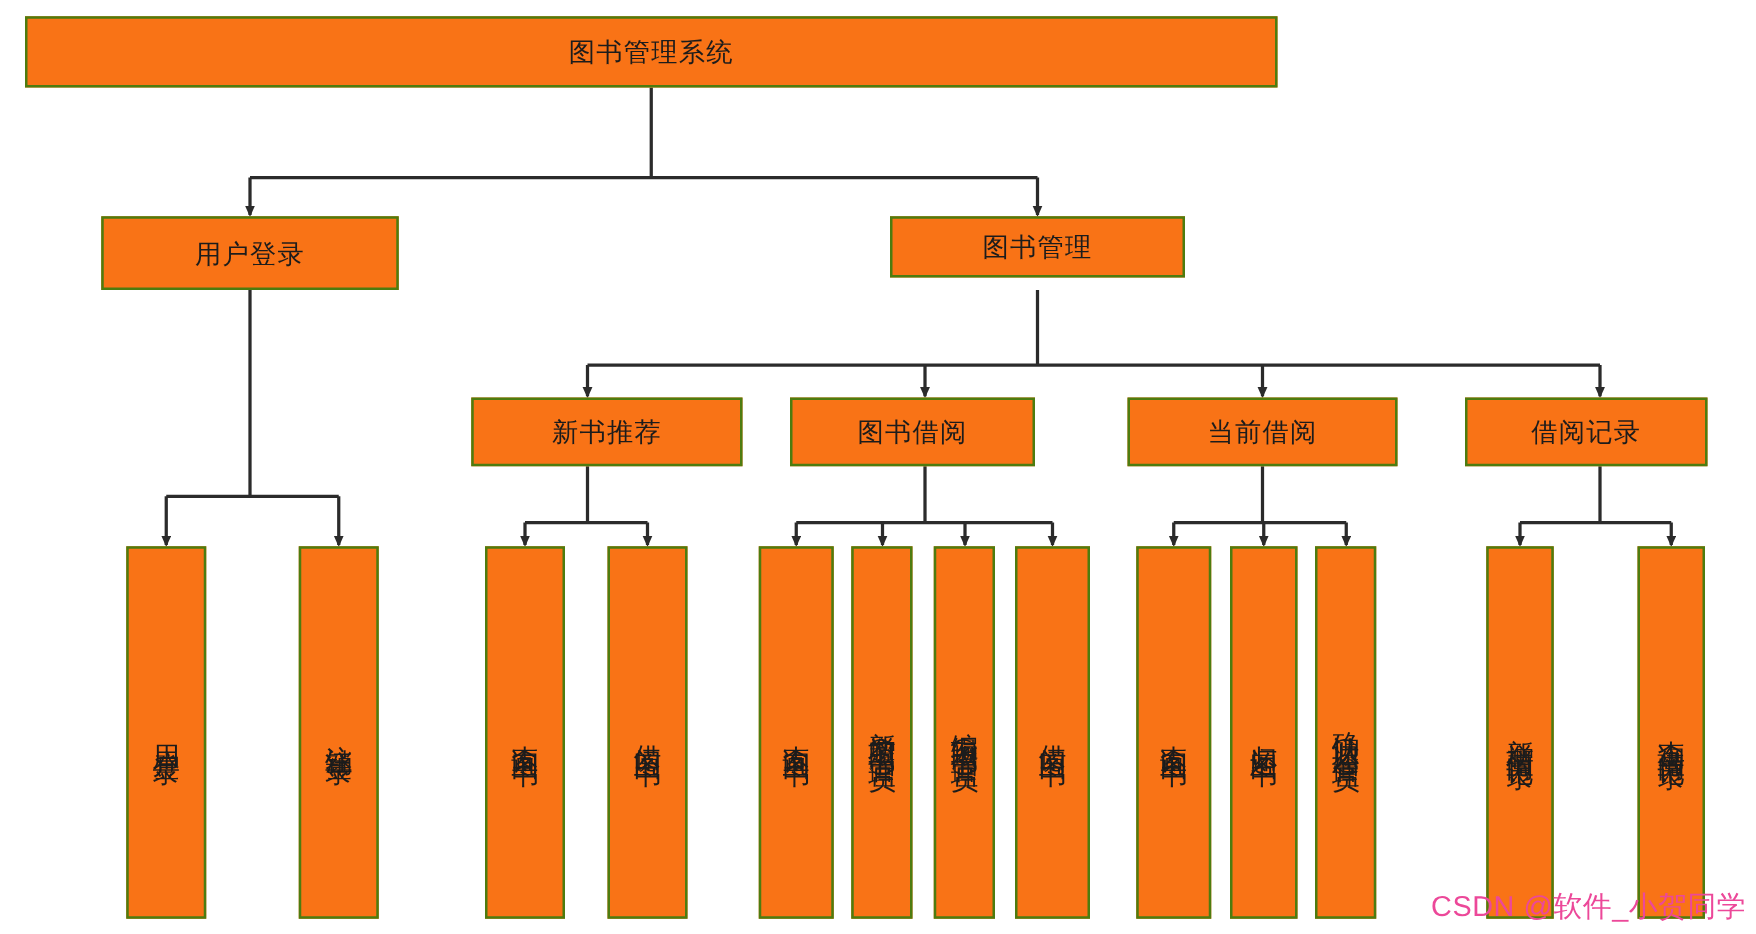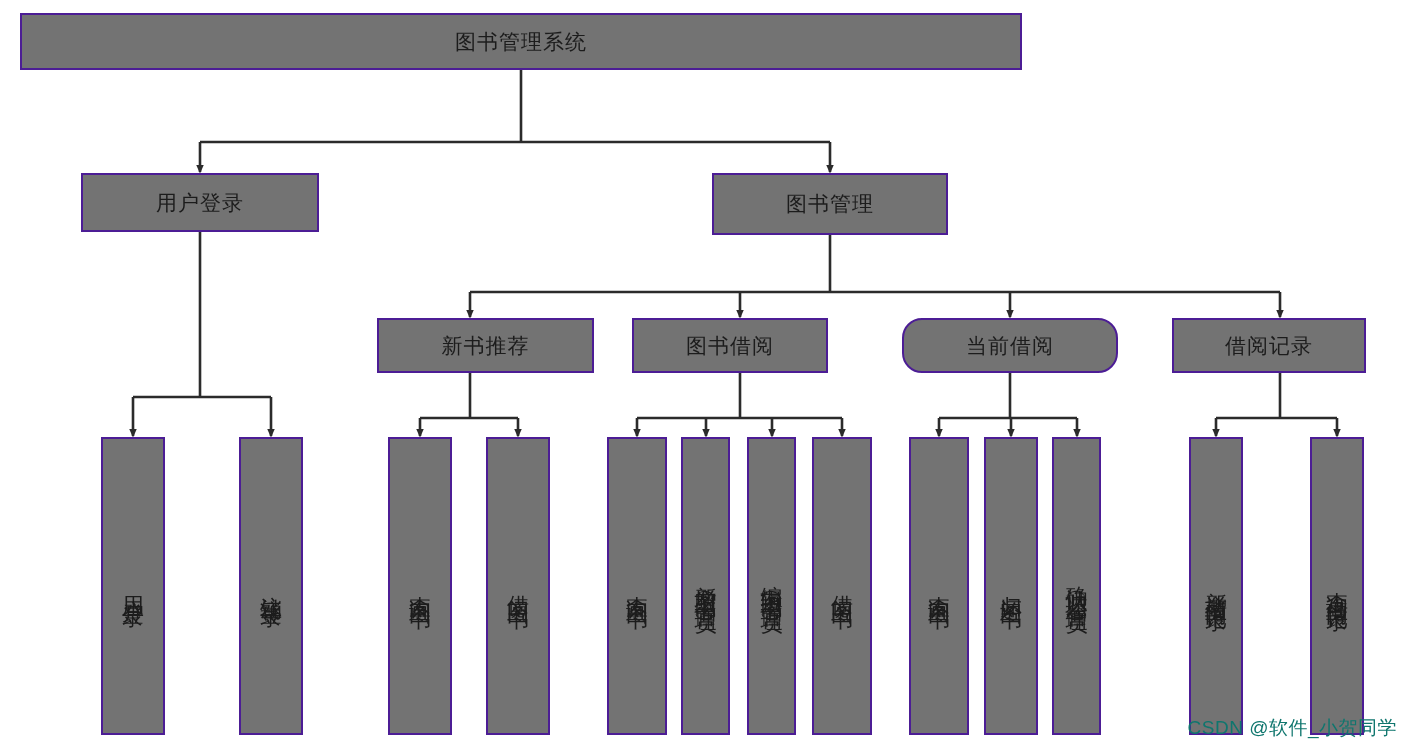--- a/index.html
+++ b/index.html
@@ -21,22 +21,22 @@
     position: absolute;
     left: 0;
     top: 0;
     width: 1405px;
     height: 747px;
     pointer-events: none;
   }
   .node {
     position: absolute;
     box-sizing: border-box;
-    border: 2px solid #4c1d95;
-    background: #737373;
+    border: 2px solid #4d7c0f;
+    background: #f97316;
     display: flex;
     align-items: center;
     justify-content: center;
     color: #1c1c1c;
     text-align: center;
   }
   .node-h {
     font-size: 21px;
     letter-spacing: 1px;
   }
@@ -44,22 +44,22 @@
     writing-mode: vertical-rl;
     text-orientation: upright;
     font-size: 22px;
     letter-spacing: 4px;
     line-height: 1;
   }
   .watermark {
     position: absolute;
     right: 8px;
     bottom: 6px;
-    font-size: 19px;
-    color: #0f766e;
+    font-size: 23px;
+    color: #ec4899;
     letter-spacing: 0.5px;
     white-space: nowrap;
   }
 </style>
 </head>
 <body>
 
 <div id="canvas">
 
   <svg class="connectors" viewBox="0 0 1405 747" xmlns="http://www.w3.org/2000/svg">
@@ -105,30 +105,30 @@
       </g>
   </svg>
 
   <div id="node-layer">
       <div class="node node-h" style="left: 20px; top: 13px; width: 1002px; height: 57px;">
         <span>图书管理系统</span>
       </div>
       <div class="node node-h" style="left: 81px; top: 173px; width: 238px; height: 59px;">
         <span>用户登录</span>
       </div>
-      <div class="node node-h" style="left: 712px; top: 173px; width: 236px; height: 62px;">
+      <div class="node node-h" style="left: 712px; top: 173px; width: 236px; height: 49px;">
         <span>图书管理</span>
       </div>
       <div class="node node-h" style="left: 361px; top: 318px; width: 217px; height: 55px; margin-left: 16px;">
         <span>新书推荐</span>
       </div>
       <div class="node node-h" style="left: 632px; top: 318px; width: 196px; height: 55px;">
         <span>图书借阅</span>
       </div>
-      <div class="node node-h" style="left: 902px; top: 318px; width: 216px; height: 55px; border-radius: 20px;">
+      <div class="node node-h" style="left: 902px; top: 318px; width: 216px; height: 55px;">
         <span>当前借阅</span>
       </div>
       <div class="node node-h" style="left: 1172px; top: 318px; width: 194px; height: 55px;">
         <span>借阅记录</span>
       </div>
       <div class="node node-v" style="left: 101px; top: 437px; width: 64px; height: 298px;">
         <span>用户登录</span>
       </div>
       <div class="node node-v" style="left: 239px; top: 437px; width: 64px; height: 298px;">
         <span>注销登录</span>

